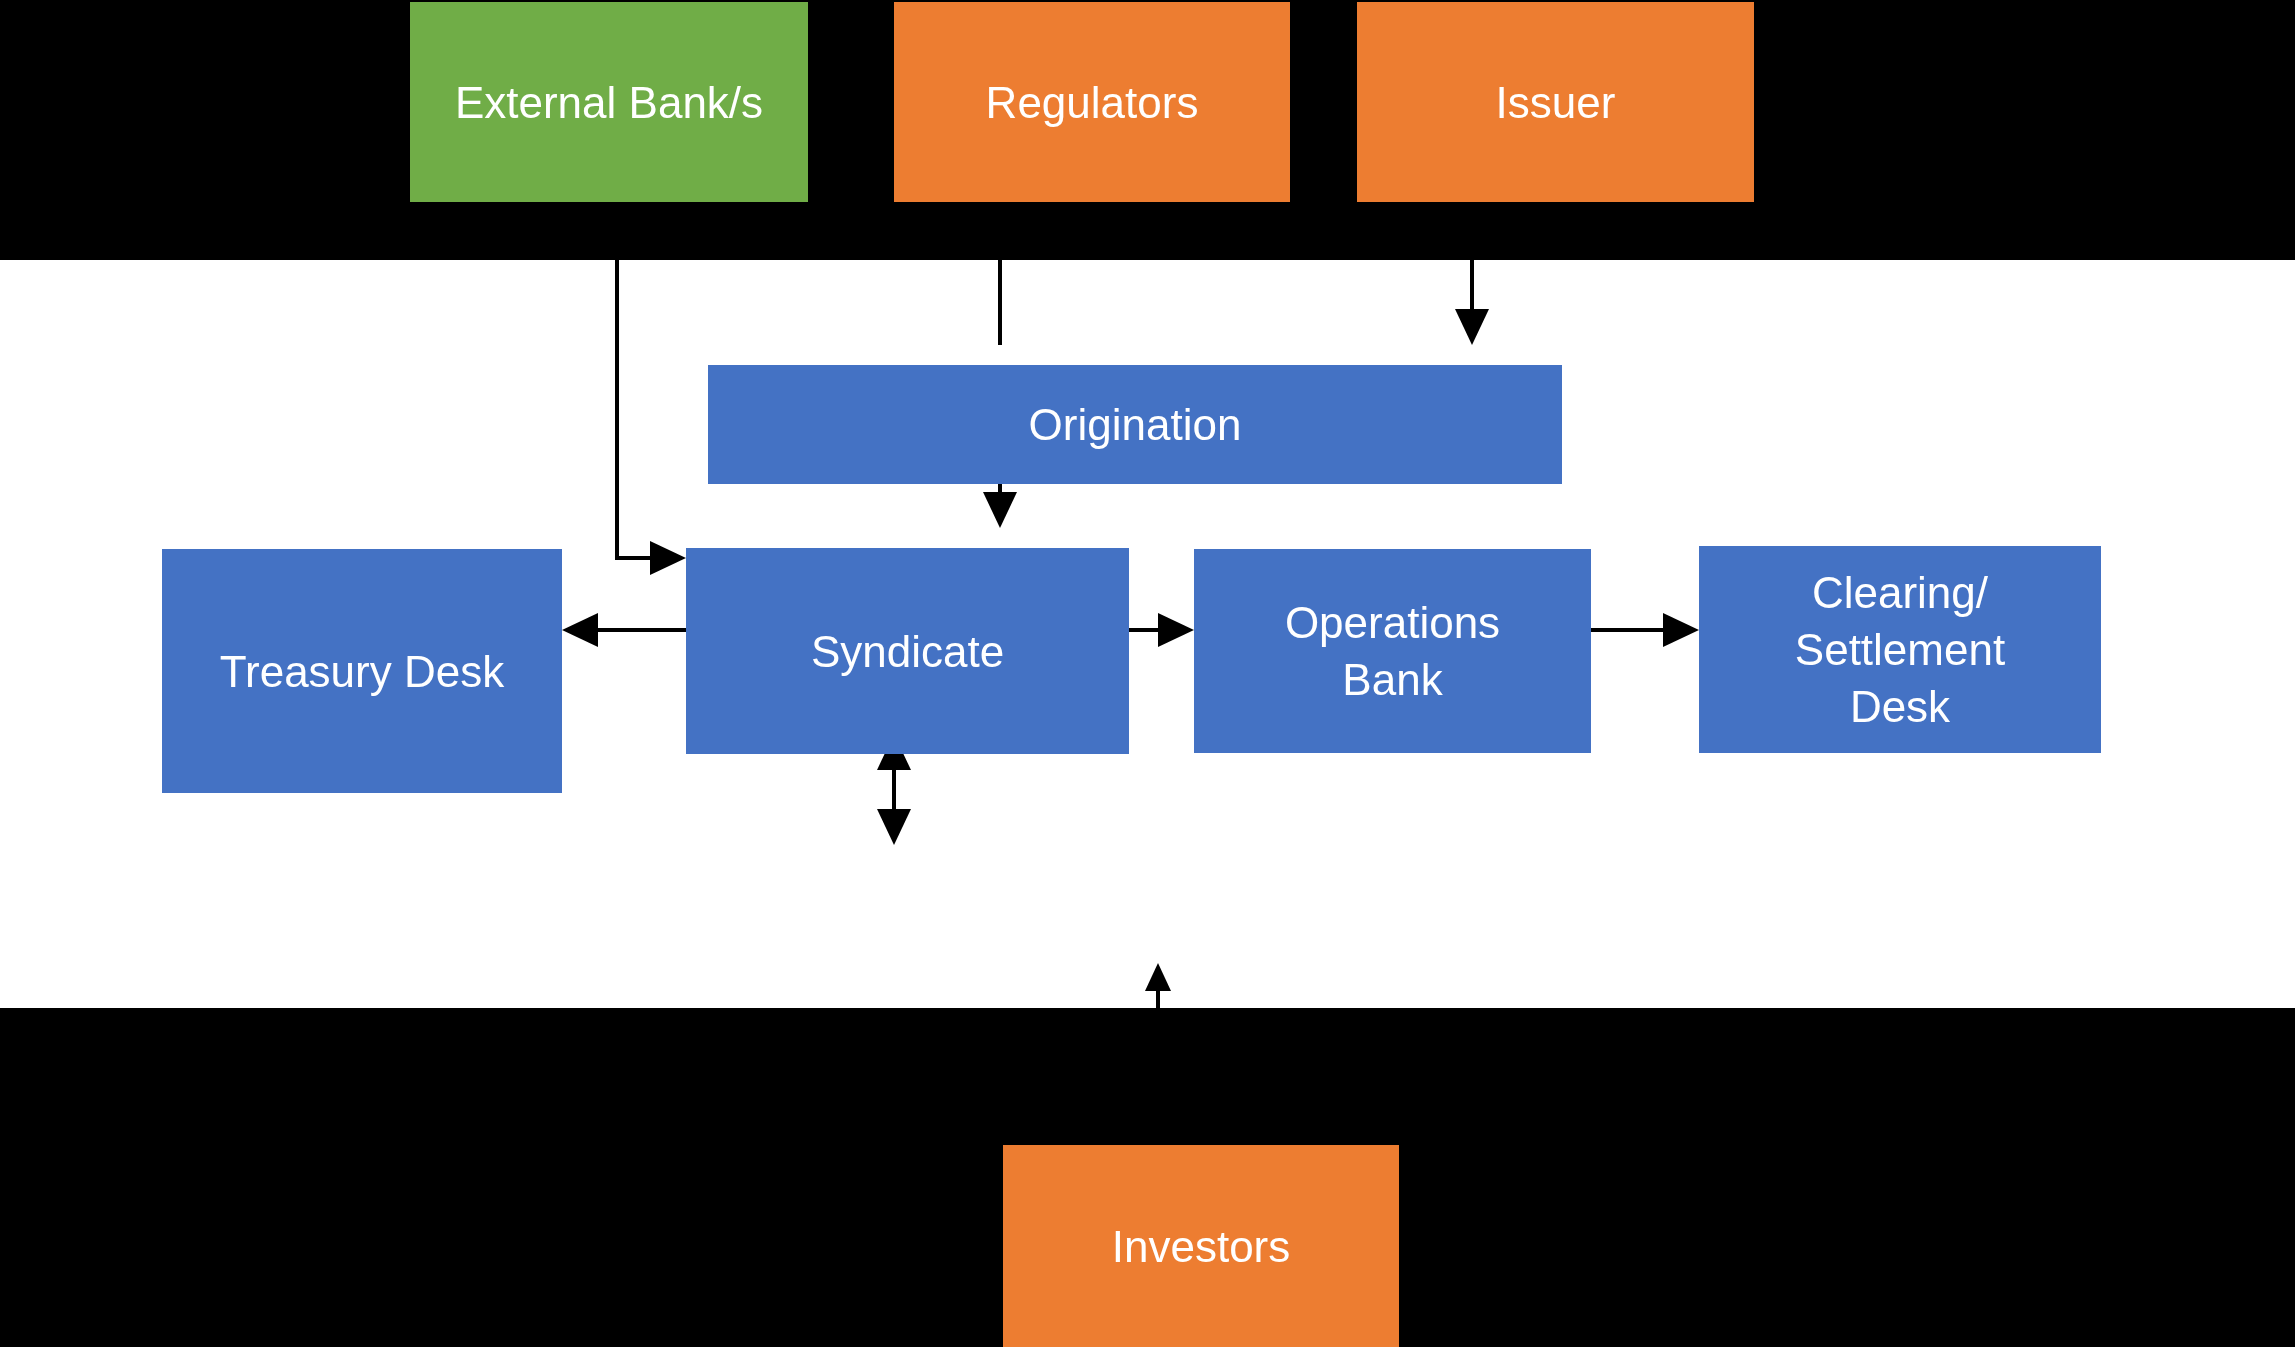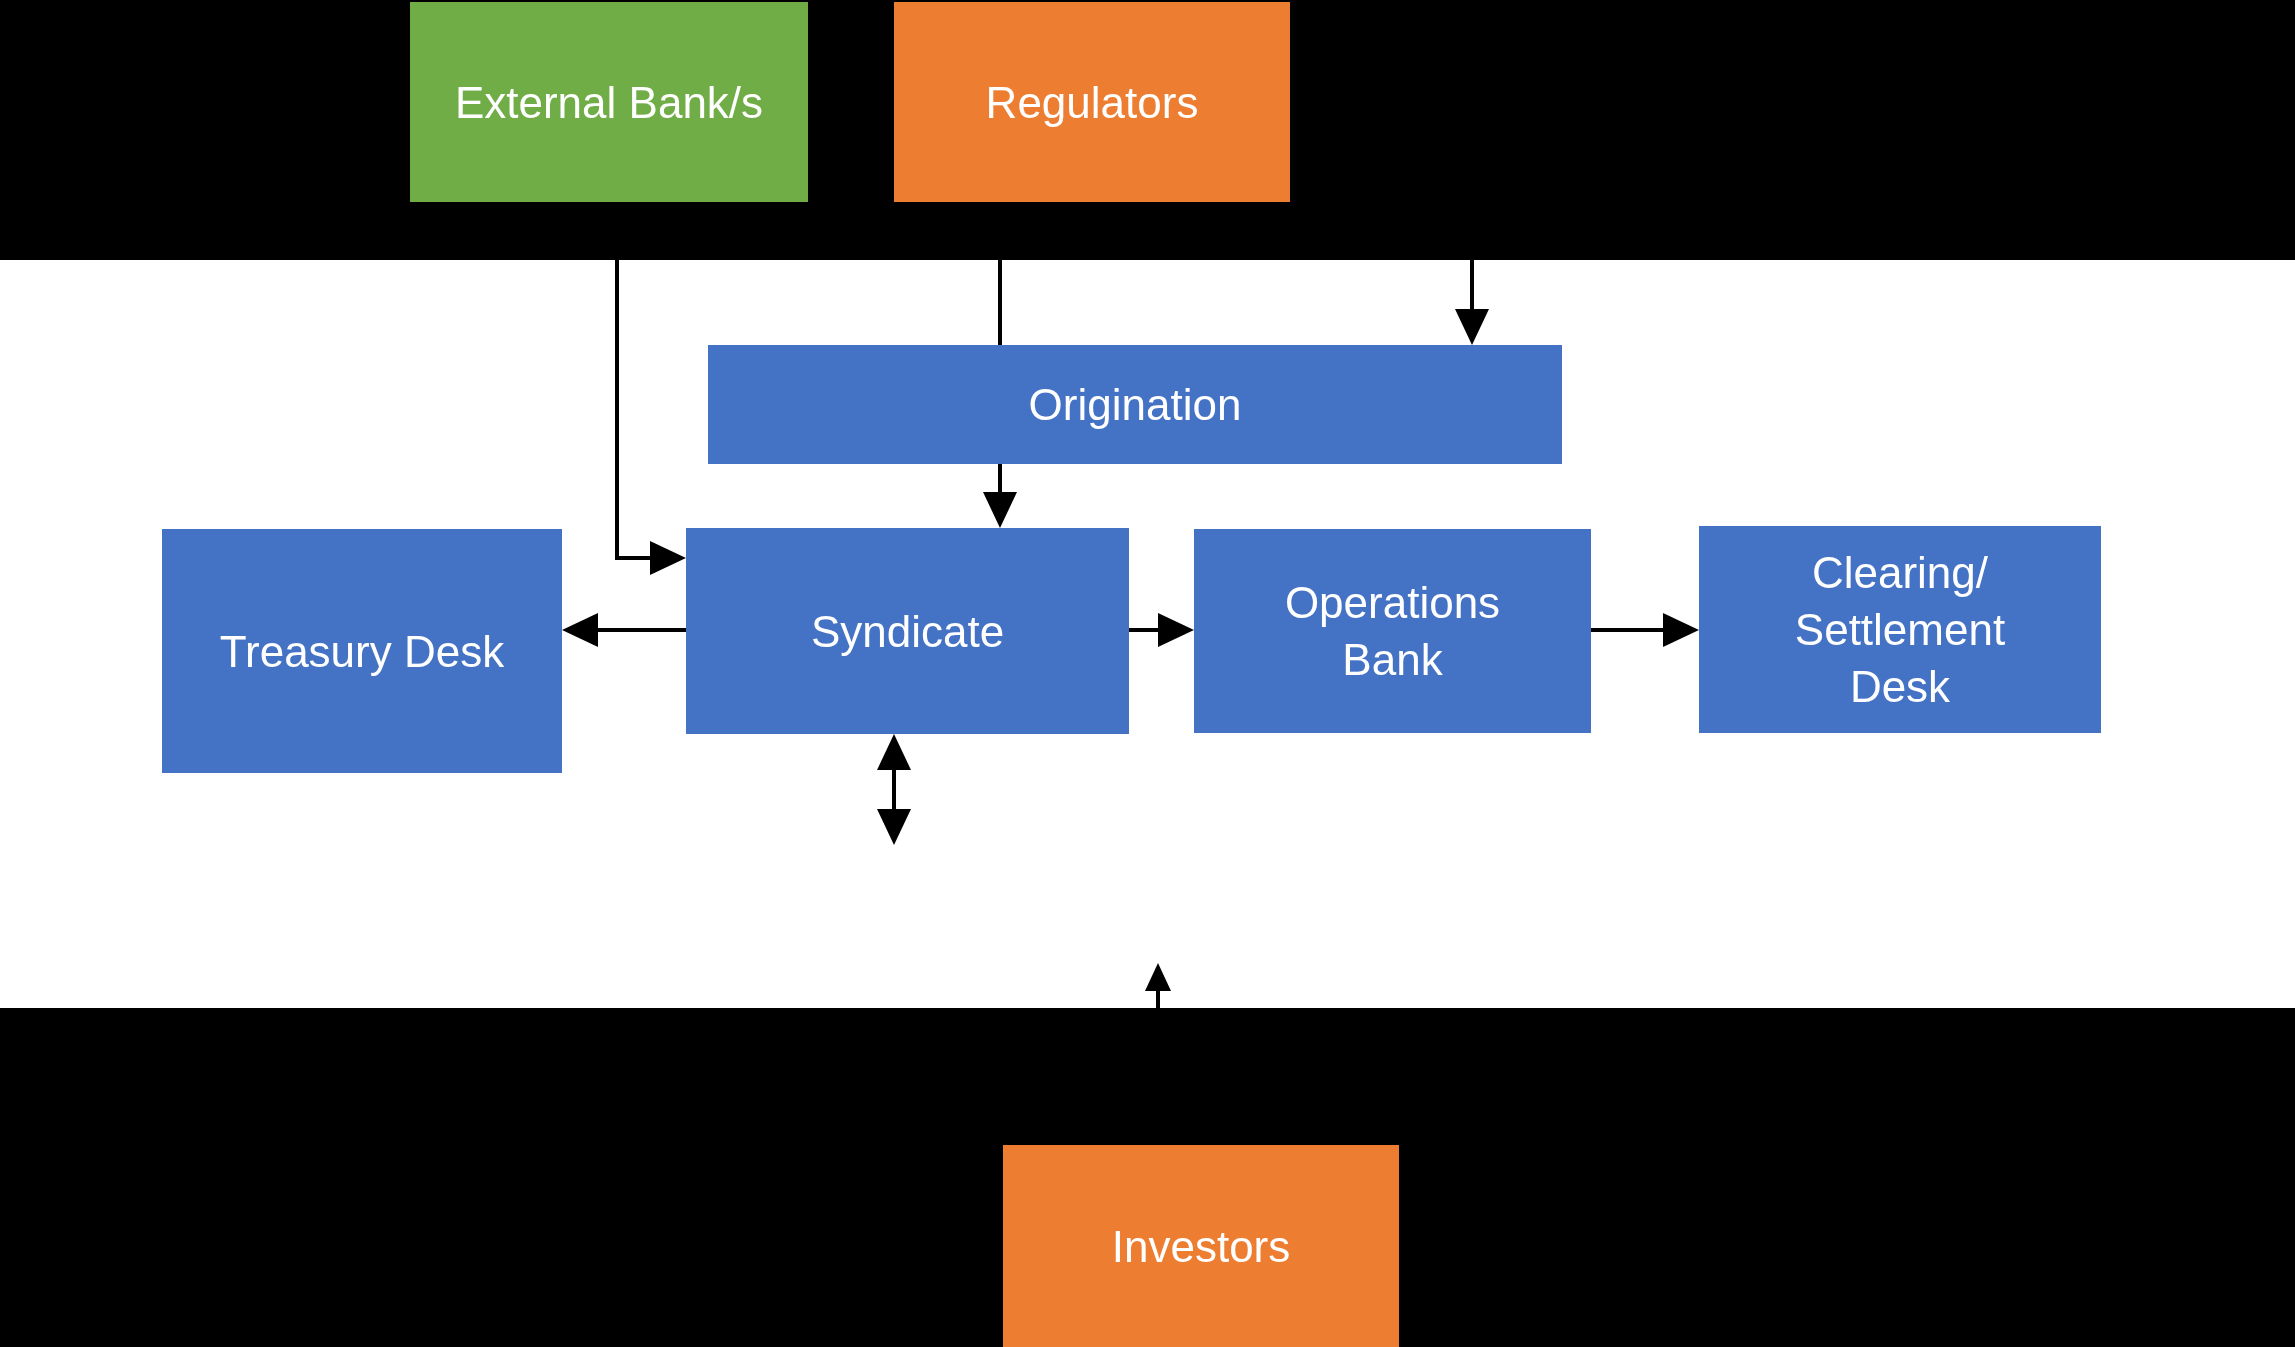--- a/index.html
+++ b/index.html
@@ -83,21 +83,21 @@
   .node-label {
     color: var(--c-label, #fff);
     font-size: 44px;
     line-height: 57px;
     text-align: center;
     white-space: pre-line;
     font-weight: 400;
   }
   .fill-green  { background: var(--c-green,  #70AD47); }
   .fill-orange { background: var(--c-orange, #ED7D31); }
-  .fill-blue   { background: var(--c-blue,   #4472C4); }
+  .fill-blue   { background: var(--c-blue,   #4472C4); margin-top: 20px; }
 
   .n-external    { left: 410px;  top: 2px;    width: 398px; height: 200px; }
   .n-regulators  { left: 894px;  top: 2px;    width: 396px; height: 200px; }
   .n-issuer      { left: 1357px; top: 2px;    width: 397px; height: 200px; }
   .n-origination { left: 708px;  top: 345px;  width: 854px; height: 119px; }
   .n-treasury    { left: 162px;  top: 529px;  width: 400px; height: 244px; }
   .n-syndicate   { left: 686px;  top: 528px;  width: 443px; height: 206px; }
   .n-operations  { left: 1194px; top: 529px;  width: 397px; height: 204px; }
   .n-clearing    { left: 1699px; top: 526px;  width: 402px; height: 207px; }
   .n-sales       { left: 688px;  top: 845px;  width: 939px; height: 117px; }
@@ -140,20 +140,23 @@
   <div class="arrow arrow-up-sm a-inv"></div>
 
   <div class="node fill-green n-external">
     <span class="node-label">External Bank/s</span>
   </div>
 
   <div class="node fill-orange n-regulators">
     <span class="node-label">Regulators</span>
   </div>
 
+  <div class="node fill-orange n-issuer">
+    <span class="node-label">Issuer</span>
+  </div>
 
   <div class="node fill-blue n-origination">
     <span class="node-label">Origination</span>
   </div>
 
   <div class="node fill-blue n-treasury">
     <span class="node-label">Treasury Desk</span>
   </div>
 
   <div class="node fill-blue n-syndicate">

